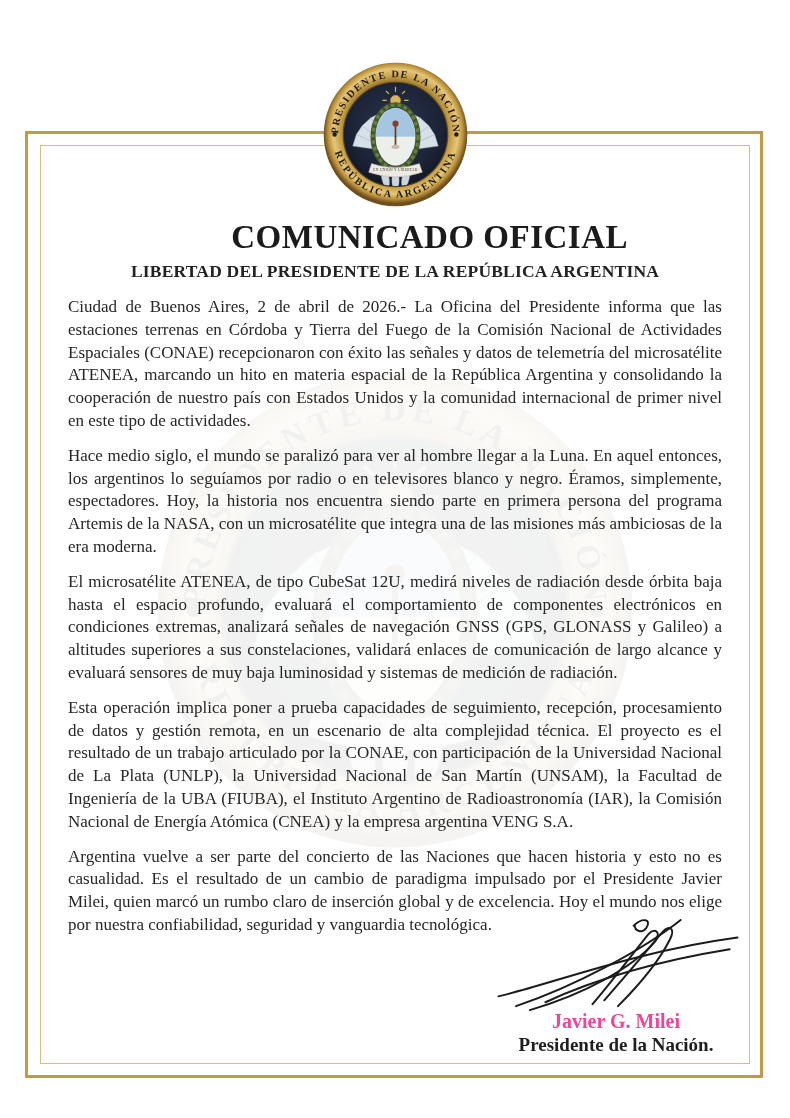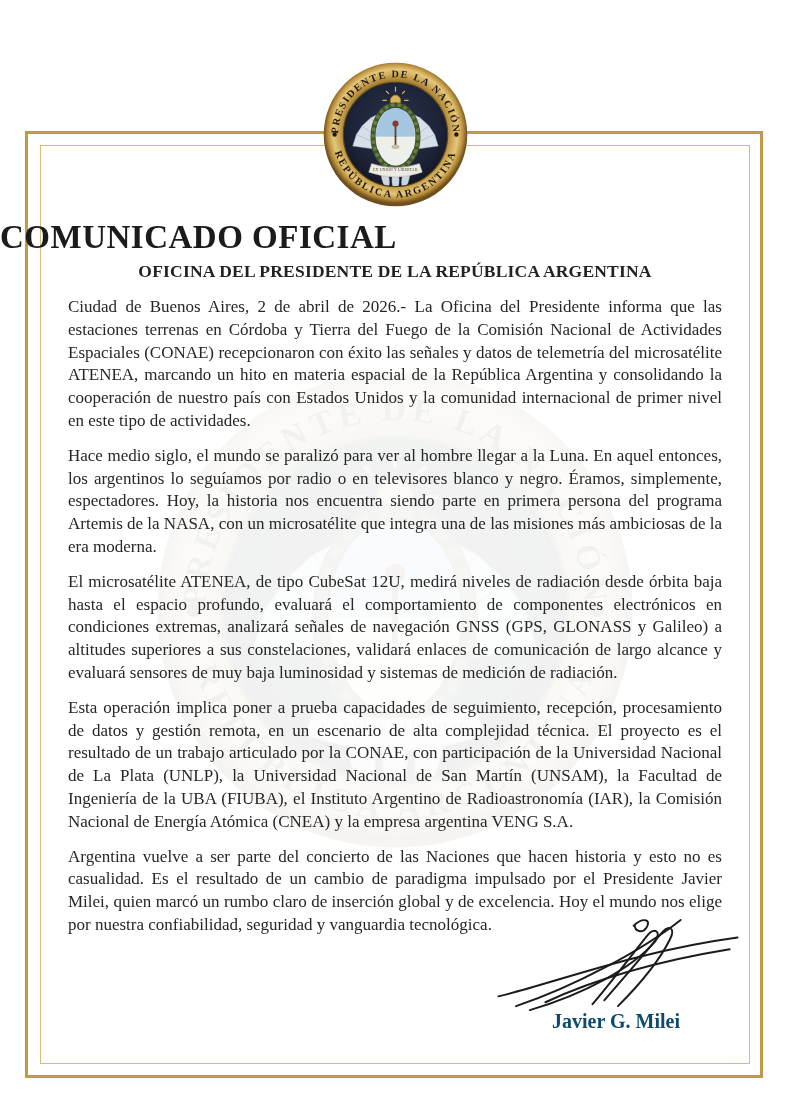--- a/index.html
+++ b/index.html
@@ -24,40 +24,40 @@
     position:absolute;left:155px;top:370px;width:480px;height:480px;
     opacity:0.055;filter:grayscale(40%);
     z-index:0;
   }
   .seal{
     position:absolute;left:323px;top:62px;width:145px;height:145px;
     z-index:3;
   }
   .doc-title{
     position:absolute;top:219px;left:0;width:628px;
-    text-align:left;font-size:33px;font-weight:bold;color:#1b1b1b;
+    text-align:right;font-size:33px;font-weight:bold;color:#1b1b1b;
     letter-spacing:0.5px;z-index:2;
   }
   .doc-subtitle{
     position:absolute;top:261px;left:0;width:790px;
     text-align:center;font-size:17.5px;font-weight:bold;color:#222222;
     letter-spacing:0.2px;z-index:2;
   }
   .content{
     position:absolute;left:68px;top:296px;width:654px;
     font-size:17px;line-height:22.8px;color:#262626;
     text-align:justify;z-index:2;
   }
   .content p{margin:0 0 12px 0;}
   .signature-block{
     position:absolute;left:482px;top:916px;width:268px;
     text-align:center;z-index:2;
   }
   .signature-block svg{display:block;margin:0 auto;}
-  .sig-name{font-size:20px;font-weight:bold;color:#0c4a6e;margin-top:-4px;}
+  .sig-name{font-size:20px;font-weight:bold;color:#ec4899;margin-top:-4px;}
   .sig-role{font-size:19px;font-weight:bold;color:#1f1f1f;margin-top:1px;}
 </style>
 </head>
 <body>
 
 <svg width="0" height="0" style="position:absolute" aria-hidden="true">
   <defs>
     <radialGradient id="ringGold" cx="50%" cy="48%" r="50%">
       <stop offset="70%" stop-color="#9c7a2e"></stop>
       <stop offset="78%" stop-color="#C9A24E"></stop>
@@ -146,21 +146,21 @@
 
   <svg class="watermark" viewBox="0 0 200 200">
     <use href="#seal-emblem"></use>
   </svg>
 
   <svg class="seal" viewBox="0 0 200 200">
     <use href="#seal-emblem"></use>
   </svg>
 
   <div class="doc-title">COMUNICADO OFICIAL</div>
-  <div class="doc-subtitle">OFICINA DEL PRESIDENTE DE LA REPÚBLICA ARGENTINA</div>
+  <div class="doc-subtitle">LIBERTAD DEL PRESIDENTE DE LA REPÚBLICA ARGENTINA</div>
 
   <div class="content">
     <p>Ciudad de Buenos Aires, 2 de abril de 2026.- La Oficina del Presidente informa que las estaciones terrenas en Córdoba y Tierra del Fuego de la Comisión Nacional de Actividades Espaciales (CONAE) recepcionaron con éxito las señales y datos de telemetría del microsatélite ATENEA, marcando un hito en materia espacial de la República Argentina y consolidando la cooperación de nuestro país con Estados Unidos y la comunidad internacional de primer nivel en este tipo de actividades.</p>
     <p>Hace medio siglo, el mundo se paralizó para ver al hombre llegar a la Luna. En aquel entonces, los argentinos lo seguíamos por radio o en televisores blanco y negro. Éramos, simplemente, espectadores. Hoy, la historia nos encuentra siendo parte en primera persona del programa Artemis de la NASA, con un microsatélite que integra una de las misiones más ambiciosas de la era moderna.</p>
     <p>El microsatélite ATENEA, de tipo CubeSat 12U, medirá niveles de radiación desde órbita baja hasta el espacio profundo, evaluará el comportamiento de componentes electrónicos en condiciones extremas, analizará señales de navegación GNSS (GPS, GLONASS y Galileo) a altitudes superiores a sus constelaciones, validará enlaces de comunicación de largo alcance y evaluará sensores de muy baja luminosidad y sistemas de medición de radiación.</p>
     <p>Esta operación implica poner a prueba capacidades de seguimiento, recepción, procesamiento de datos y gestión remota, en un escenario de alta complejidad técnica. El proyecto es el resultado de un trabajo articulado por la CONAE, con participación de la Universidad Nacional de La Plata (UNLP), la Universidad Nacional de San Martín (UNSAM), la Facultad de Ingeniería de la UBA (FIUBA), el Instituto Argentino de Radioastronomía (IAR), la Comisión Nacional de Energía Atómica (CNEA) y la empresa argentina VENG S.A.</p>
     <p>Argentina vuelve a ser parte del concierto de las Naciones que hacen historia y esto no es casualidad. Es el resultado de un cambio de paradigma impulsado por el Presidente Javier Milei, quien marcó un rumbo claro de inserción global y de excelencia. Hoy el mundo nos elige por nuestra confiabilidad, seguridad y vanguardia tecnológica.</p>
   </div>
 
   <div class="signature-block">
@@ -168,15 +168,16 @@
       <g fill="none" stroke="#1B1B1B" stroke-width="2" stroke-linecap="round">
         <path d="M10,82 C62,70 150,36 254,22"></path>
         <path d="M28,92 C88,72 158,34 196,4"></path>
         <path d="M42,96 C98,80 148,52 170,26 C177,15 169,11 161,21 C140,48 120,74 106,90"></path>
         <path d="M118,86 C148,52 166,30 176,18 C184,8 191,12 185,24 C173,48 150,74 132,92"></path>
         <path d="M148,10 C156,2 167,2 161,12 C157,18 149,16 149,9"></path>
         <path d="M58,88 C110,64 172,46 246,34"></path>
       </g>
     </svg>
     <div class="sig-name">Javier G. Milei</div>
+    <div class="sig-role">Presidente de la Nación.</div>
   </div>
 
 </div>
 
 </body></html>

